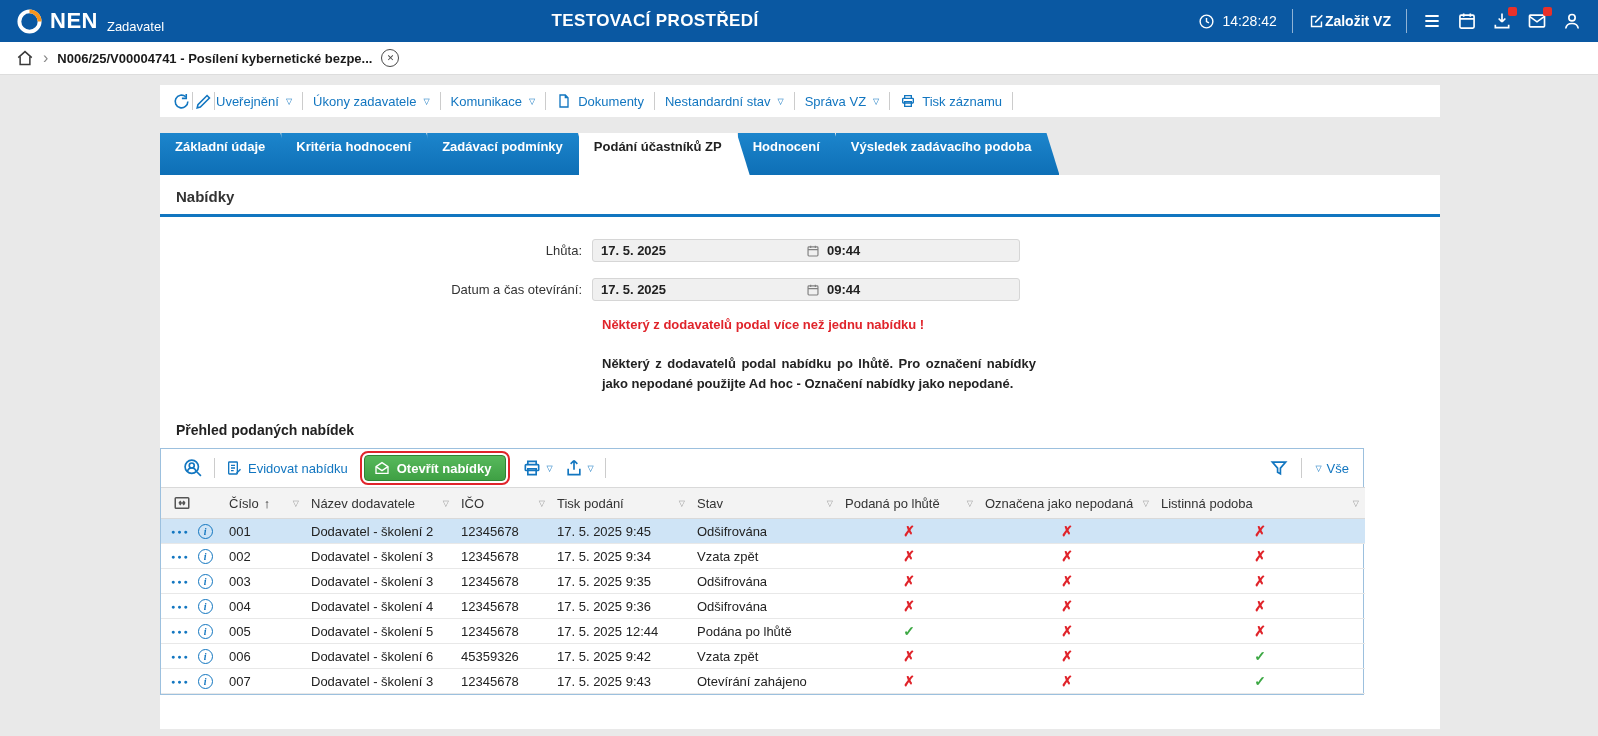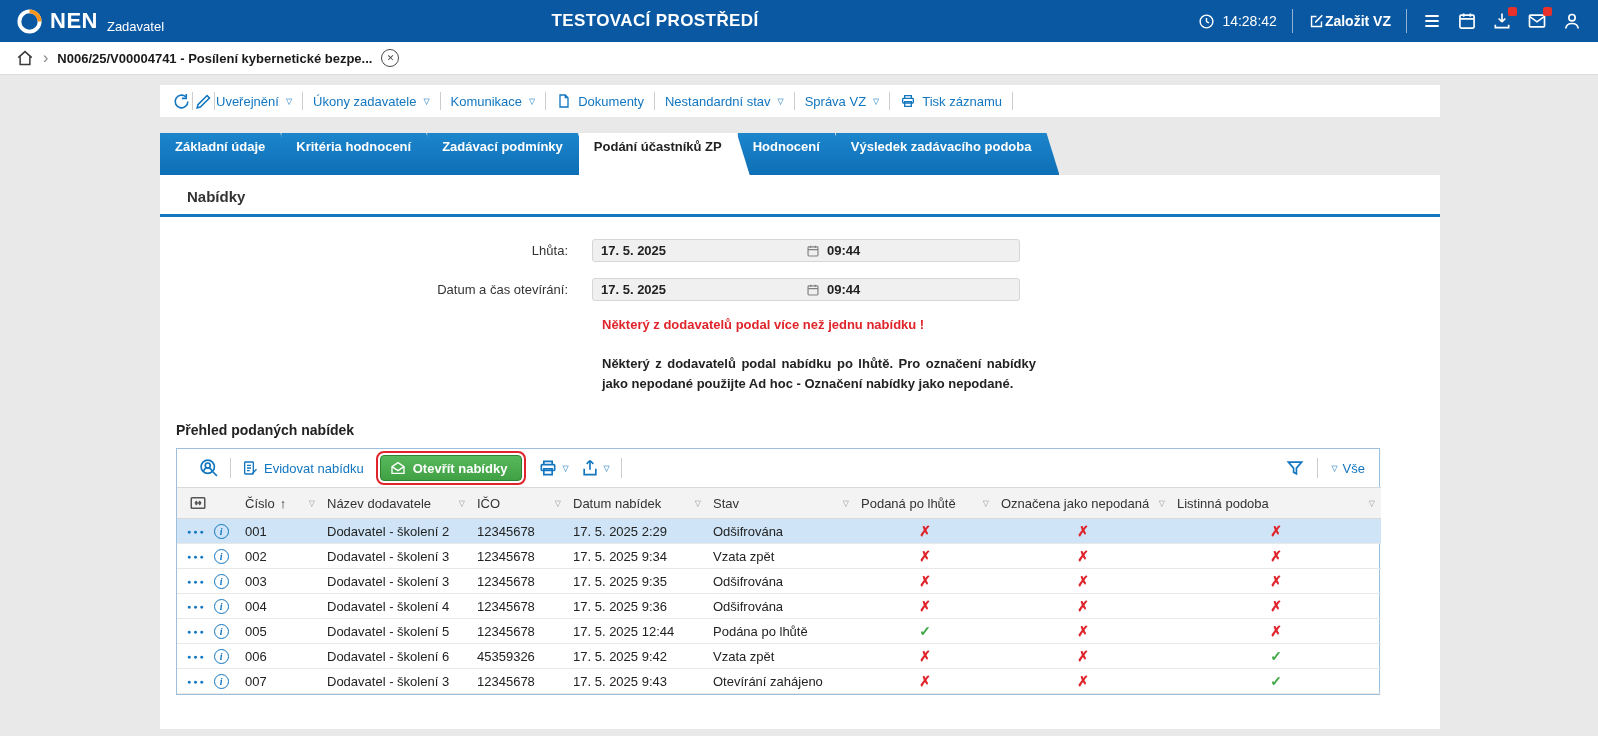--- a/index.html
+++ b/index.html
@@ -49,38 +49,38 @@
   .at-item-icon{width:16px;height:16px;color:var(--accent)}
   .caret{font-size:8px;color:var(--accent);margin-left:1px}
 
   
   .tabs{display:flex;margin-top:16px;position:relative}
   .tab{height:42px;line-height:27px;padding:0 28px 0 15px;margin-right:-12px;background:linear-gradient(#1c85cc,#0e6fb6);color:#fff;font-size:13px;font-weight:bold;clip-path:polygon(0 0,calc(100% - 13px) 0,100% 100%,0 100%);cursor:pointer;position:relative;white-space:nowrap}
   .tab.active{background:#fff;color:#222}
 
   
   .panel{background:#fff;min-height:548px;padding-bottom:34px}
-  .section-title{padding:13px 27px 9px;font-size:15px;font-weight:bold;color:#333}
+  .section-title{padding:13px 16px 9px;font-size:15px;font-weight:bold;color:#333}
   .blue-rule{height:3px;background:var(--accent)}
 
   
   .form-area{padding-top:22px}
   .form-row{display:flex;align-items:center;margin-bottom:16px}
-  .form-label{width:432px;text-align:right;padding-right:24px;color:#333}
+  .form-label{width:432px;text-align:right;padding-right:10px;color:#333}
   .dt-box{width:428px;height:23px;background:#f0f0f0;border:1px solid #d6d6d6;border-radius:3px;display:flex;align-items:center;font-weight:bold;color:#222;cursor:pointer}
   .dt-date{width:50%;padding-left:8px}
   .dt-time{display:flex;align-items:center;gap:7px}
   .cal-icon{width:14px;height:14px;color:#808080}
   .msg-block{margin-left:442px;width:434px}
   .warning{color:var(--red);font-weight:bold;margin-top:12px}
   .note{margin-top:22px;font-weight:bold;color:#222;text-align:justify;line-height:1.55}
 
   
   .offers-title{margin:28px 0 10px 16px;font-size:14px;font-weight:bold;color:#222}
-  .offers-box{margin-left:16px;width:1204px;border:1px solid #9cc0de;background:#fff}
+  .offers-box{width:1204px;border:1px solid #9cc0de;background:#fff}
   .tbl-toolbar{height:38px;display:flex;align-items:center;gap:11px;padding:0 14px 0 22px}
   .tt-sep{width:1px;height:20px;background:#ccc}
   .tt-icon{width:20px;height:20px;color:var(--accent);cursor:pointer;position:relative}
   .tt-link{display:flex;align-items:center;gap:6px;color:var(--accent);cursor:pointer;white-space:nowrap}
   .btn-open{display:flex;align-items:center;gap:7px;background:linear-gradient(#57b95c,#3fa044);border:1px solid #2e8433;border-radius:4px;color:#fff;font-weight:bold;font-size:13px;font-family:inherit;padding:4px 14px 4px 9px;cursor:pointer;outline:2px solid var(--red);outline-offset:2px;margin:0 5px}
   .btn-open-icon{width:16px;height:16px;color:#fff}
   .tt-group{display:flex;align-items:center;gap:3px;cursor:pointer}
   .tt-right{margin-left:auto;display:flex;align-items:center;gap:12px}
   .vse{display:flex;align-items:center;gap:5px;color:var(--accent);cursor:pointer}
 
@@ -373,21 +373,21 @@
               </th>
               <th>
                 <span class="th-inner">
                   <span class="th-label">IČO</span>
                   <span class="th-spacer"></span>
                   <span class="th-caret">▽</span>
                 </span>
               </th>
               <th>
                 <span class="th-inner">
-                  <span class="th-label">Datum nabídek</span>
+                  <span class="th-label">Tisk podání</span>
                   <span class="th-spacer"></span>
                   <span class="th-caret">▽</span>
                 </span>
               </th>
               <th>
                 <span class="th-inner">
                   <span class="th-label">Stav</span>
                   <span class="th-spacer"></span>
                   <span class="th-caret">▽</span>
                 </span>
@@ -419,21 +419,21 @@
             <tr class="selected">
               <td>
                 <span class="menu-cell">
                   <span class="dots">●●●</span>
                   <span class="info-badge">i</span>
                 </span>
               </td>
               <td>001</td>
               <td>Dodavatel - školení 2</td>
               <td>12345678</td>
-              <td>17. 5. 2025 2:29</td>
+              <td>17. 5. 2025 9:45</td>
               <td>Odšifrována</td>
               <td class="mark-cell"><span class="mark cross">✗</span></td>
               <td class="mark-cell"><span class="mark cross">✗</span></td>
               <td class="mark-cell"><span class="mark cross">✗</span></td>
             </tr>
             <tr>
               <td>
                 <span class="menu-cell">
                   <span class="dots">●●●</span>
                   <span class="info-badge">i</span>

